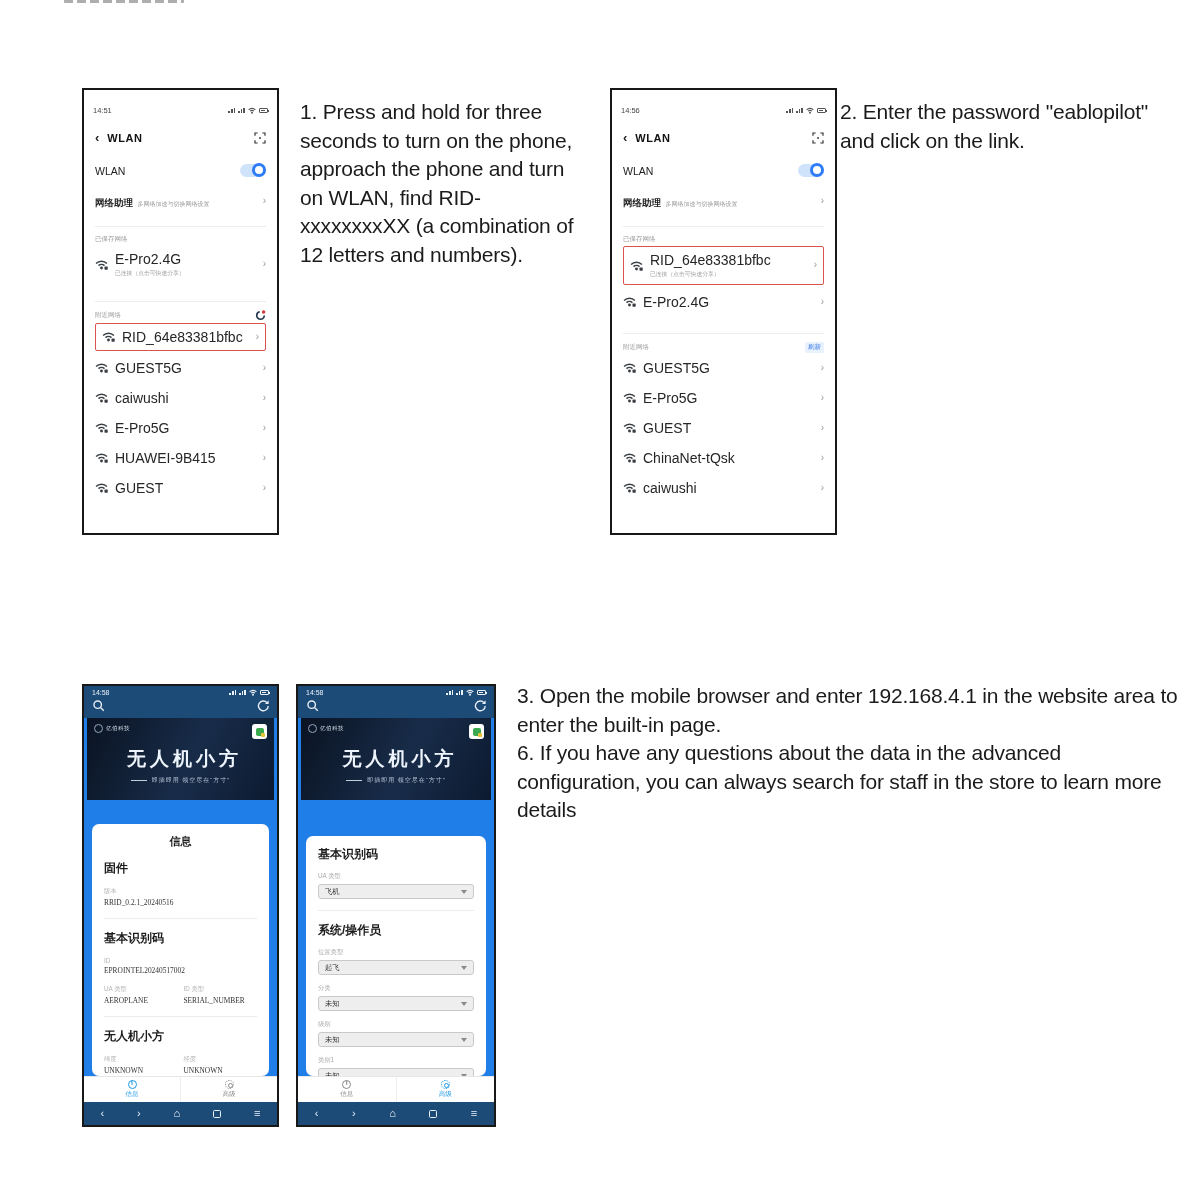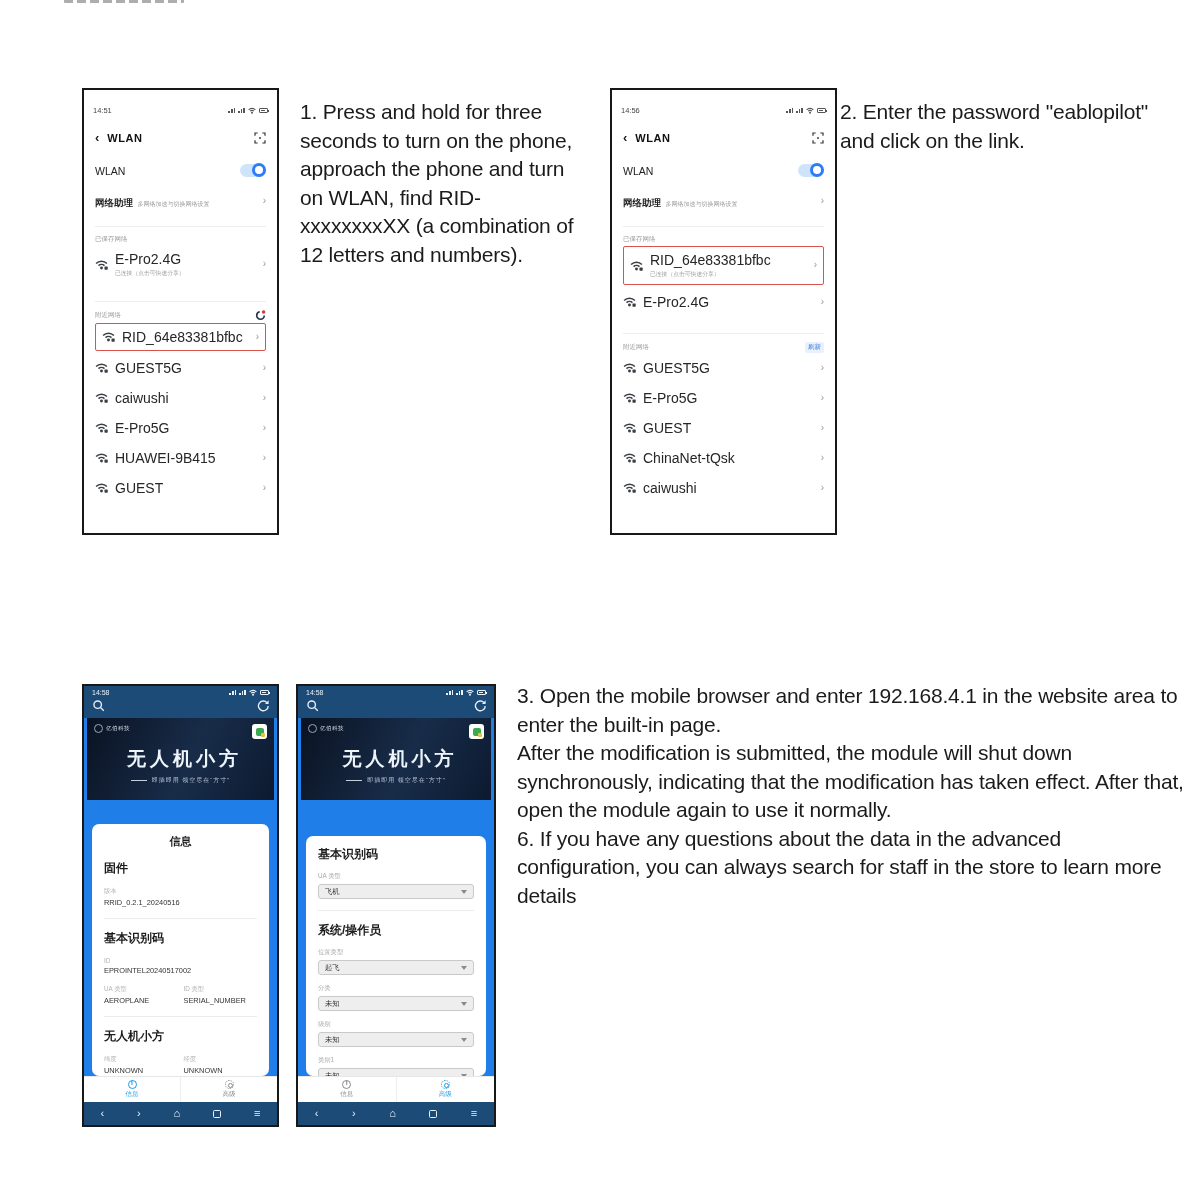--- a/index.html
+++ b/index.html
@@ -79,21 +79,21 @@
   .banner-subrow { position:absolute; left:0; right:0; top:58px; display:flex; align-items:center; justify-content:center; gap:5px; }
   .banner-dash { width:16px; height:1.6px; background:#c3cfdd; }
   .banner-sub { font-size:6px; color:#b7c4d6; letter-spacing:1px; }
 
   .card { position:absolute; left:8px; right:8px; bottom:49px; background:#fff; border-radius:7px; overflow:hidden; padding:8px 12px; }
   #phone3 .card { top:138px; }
   #phone4 .card { top:150px; }
   .card-title { text-align:center; font-size:11px; font-weight:bold; color:#1c1c1c; margin-top:2px; }
   .sec-h { font-size:12px; font-weight:bold; color:#1c1c1c; margin-top:11px; }
   .f-label { font-size:6.3px; color:#b3b3b3; margin-top:10px; }
-  .f-value { font-size:7.4px; color:#333; margin-top:2px; word-break:break-all; }
+  .f-value { font-size:7.4px; color:#333; margin-top:2px; word-break:break-all;font-family:Liberation Serif, serif; }
   .card .hr2 { height:1px; background:#ececec; margin-top:11px; }
   .grid2 { display:grid; grid-template-columns:1fr 1fr; column-gap:6px; }
 
   .sel-label { font-size:6.3px; color:#a8a8a8; margin-top:9px; }
   .selbox { margin-top:3px; height:15px; background:#eeeeee; border:1px solid #c9c9c9; border-radius:3px; display:flex; align-items:center; justify-content:space-between; padding:0 6px; }
   .selbox .sv { font-size:7.3px; color:#333; }
   .caret { width:0; height:0; border-left:3px solid transparent; border-right:3px solid transparent; border-top:4px solid #8a8a8a; }
 
   .tabbar { position:absolute; left:0; right:0; bottom:23px; height:26px; background:#fff; border-top:1px solid #e7e7e7; display:flex; }
   .tab { flex:1; display:flex; flex-direction:column; align-items:center; justify-content:center; gap:1.5px; color:#8a8a8a; }
@@ -579,15 +579,14 @@
     <span>‹</span>
     <span>›</span>
     <span>⌂</span>
     <span class="nav-sq"></span>
     <span>≡</span>
   </div>
 </div>
 
 <div id="bottom-steps" class="instr">
   <p>3. Open the mobile browser and enter 192.168.4.1 in the website area to enter the built-in page.</p>
-  <p>After the modification is submitted, the module will shut down synchronously, indicating that the modification has taken effect. After that, open the module again to use it normally.</p>
   <p>6. If you have any questions about the data in the advanced configuration, you can always search for staff in the store to learn more details</p>
 </div>
 
 </body></html>

